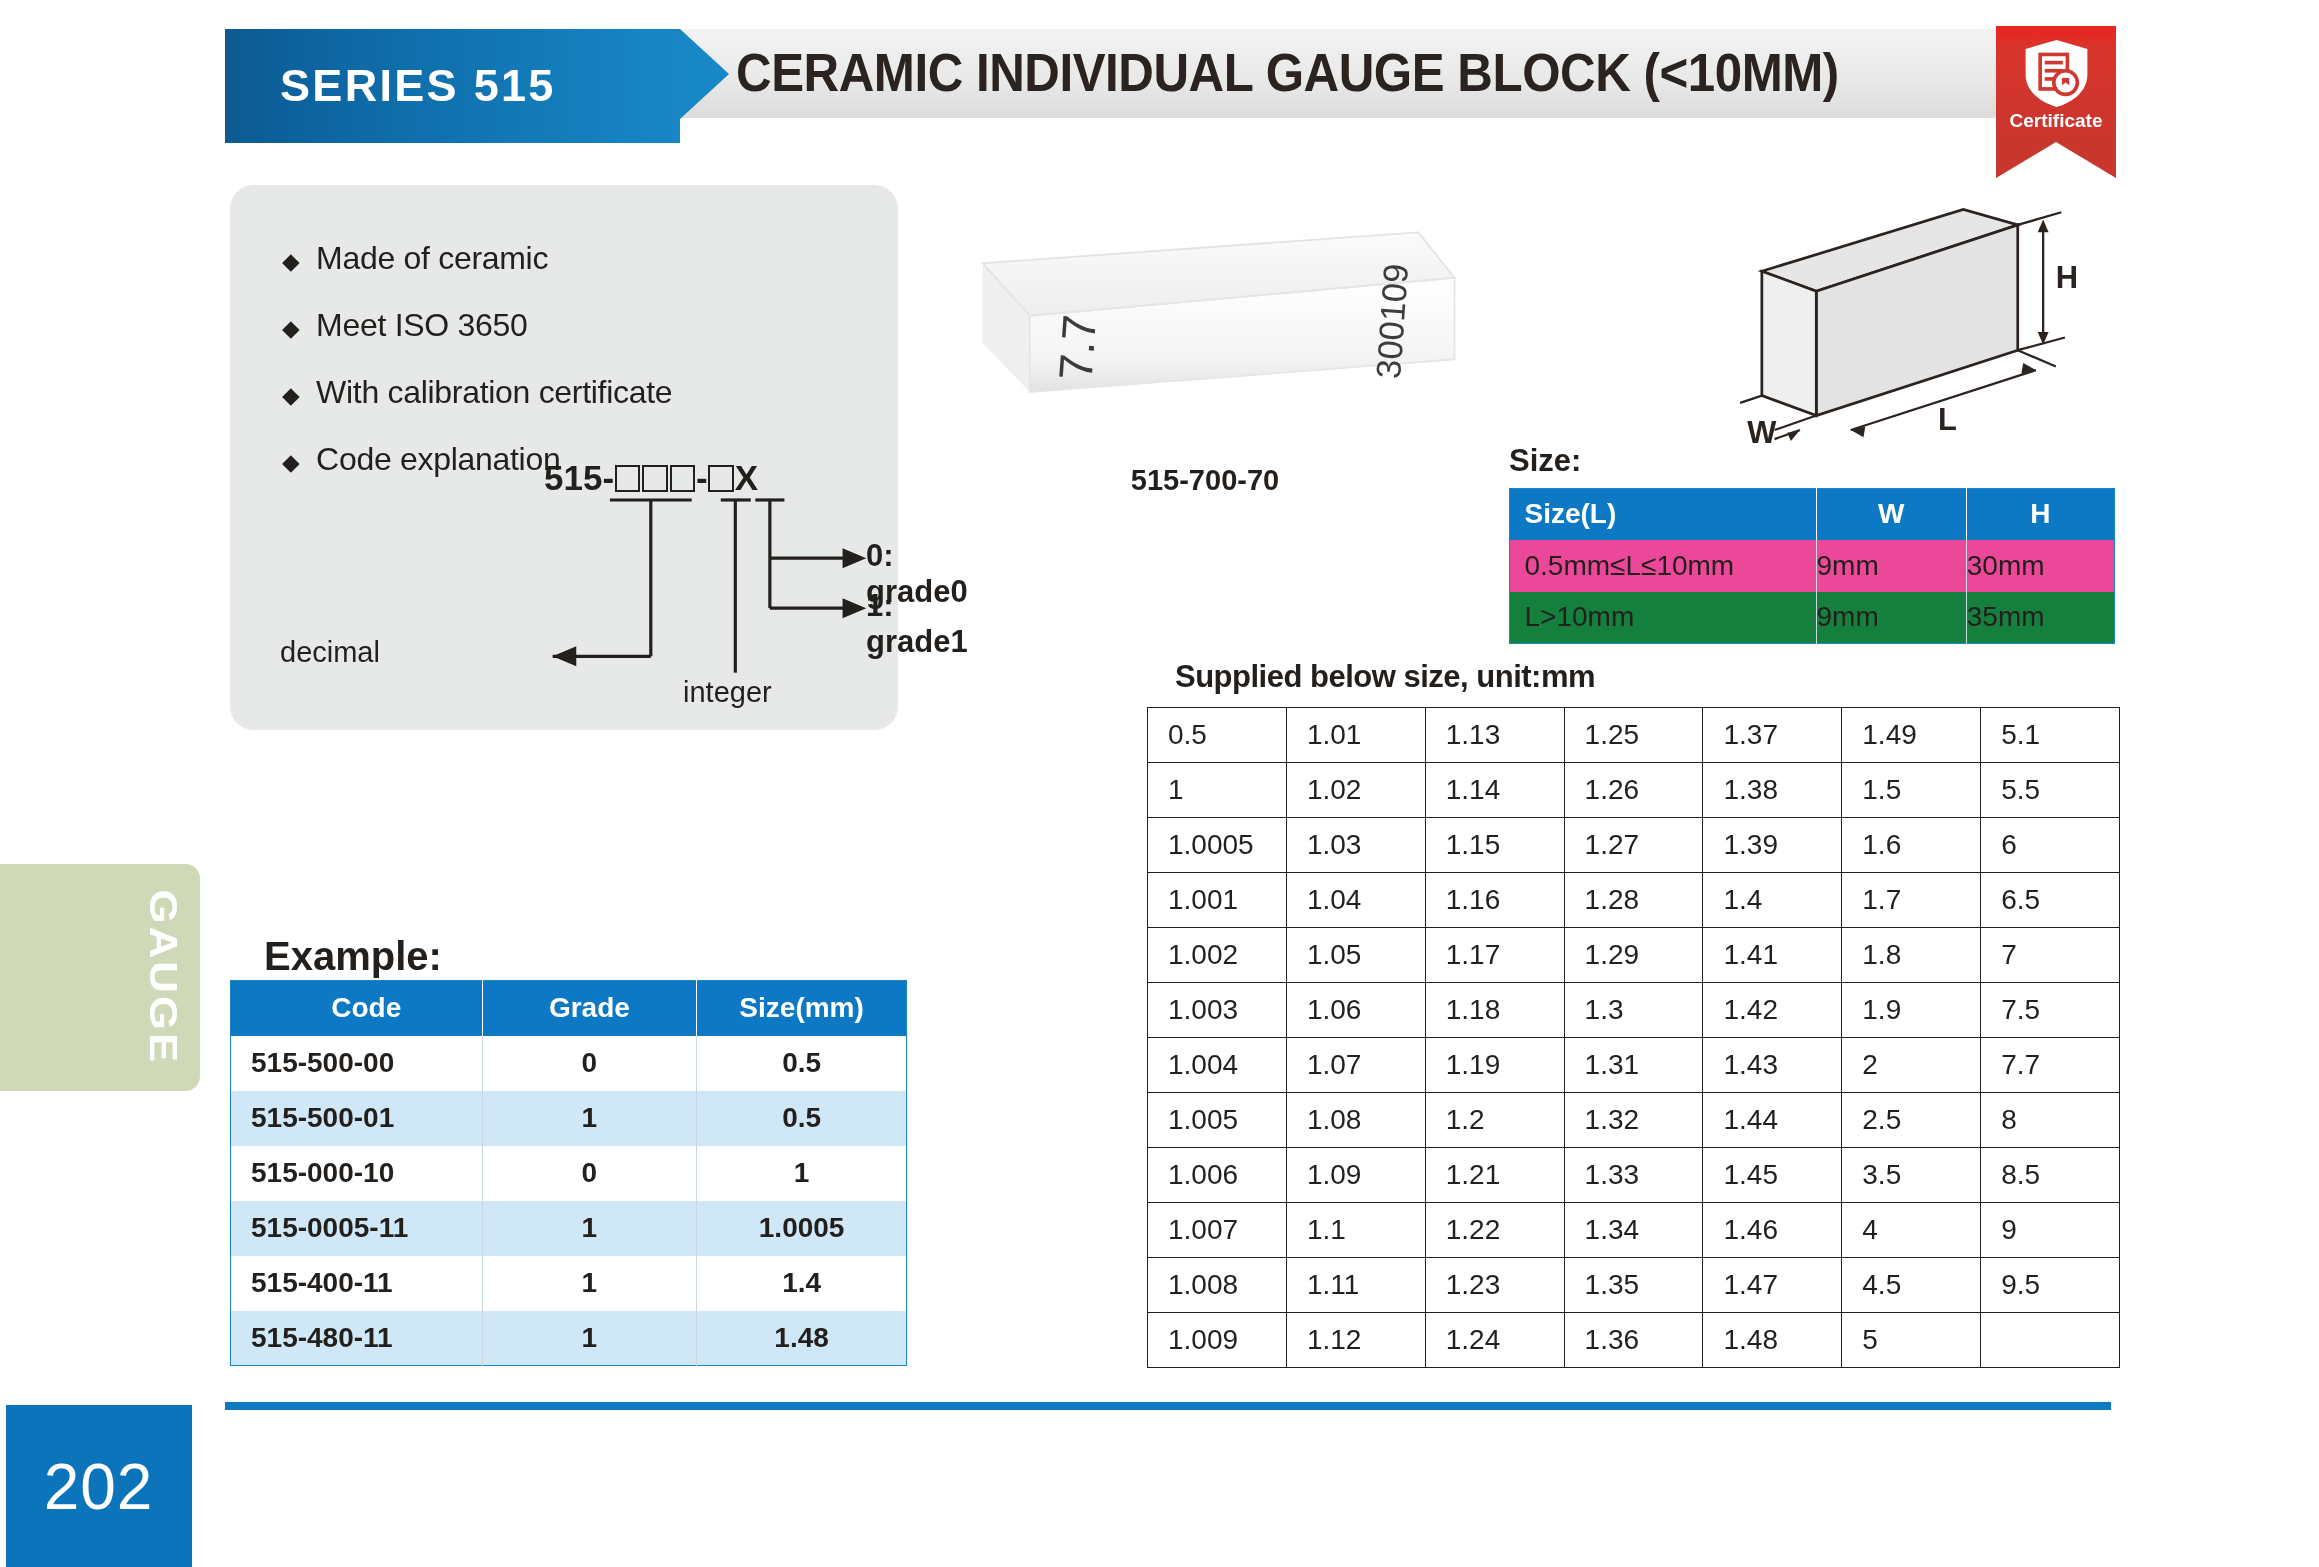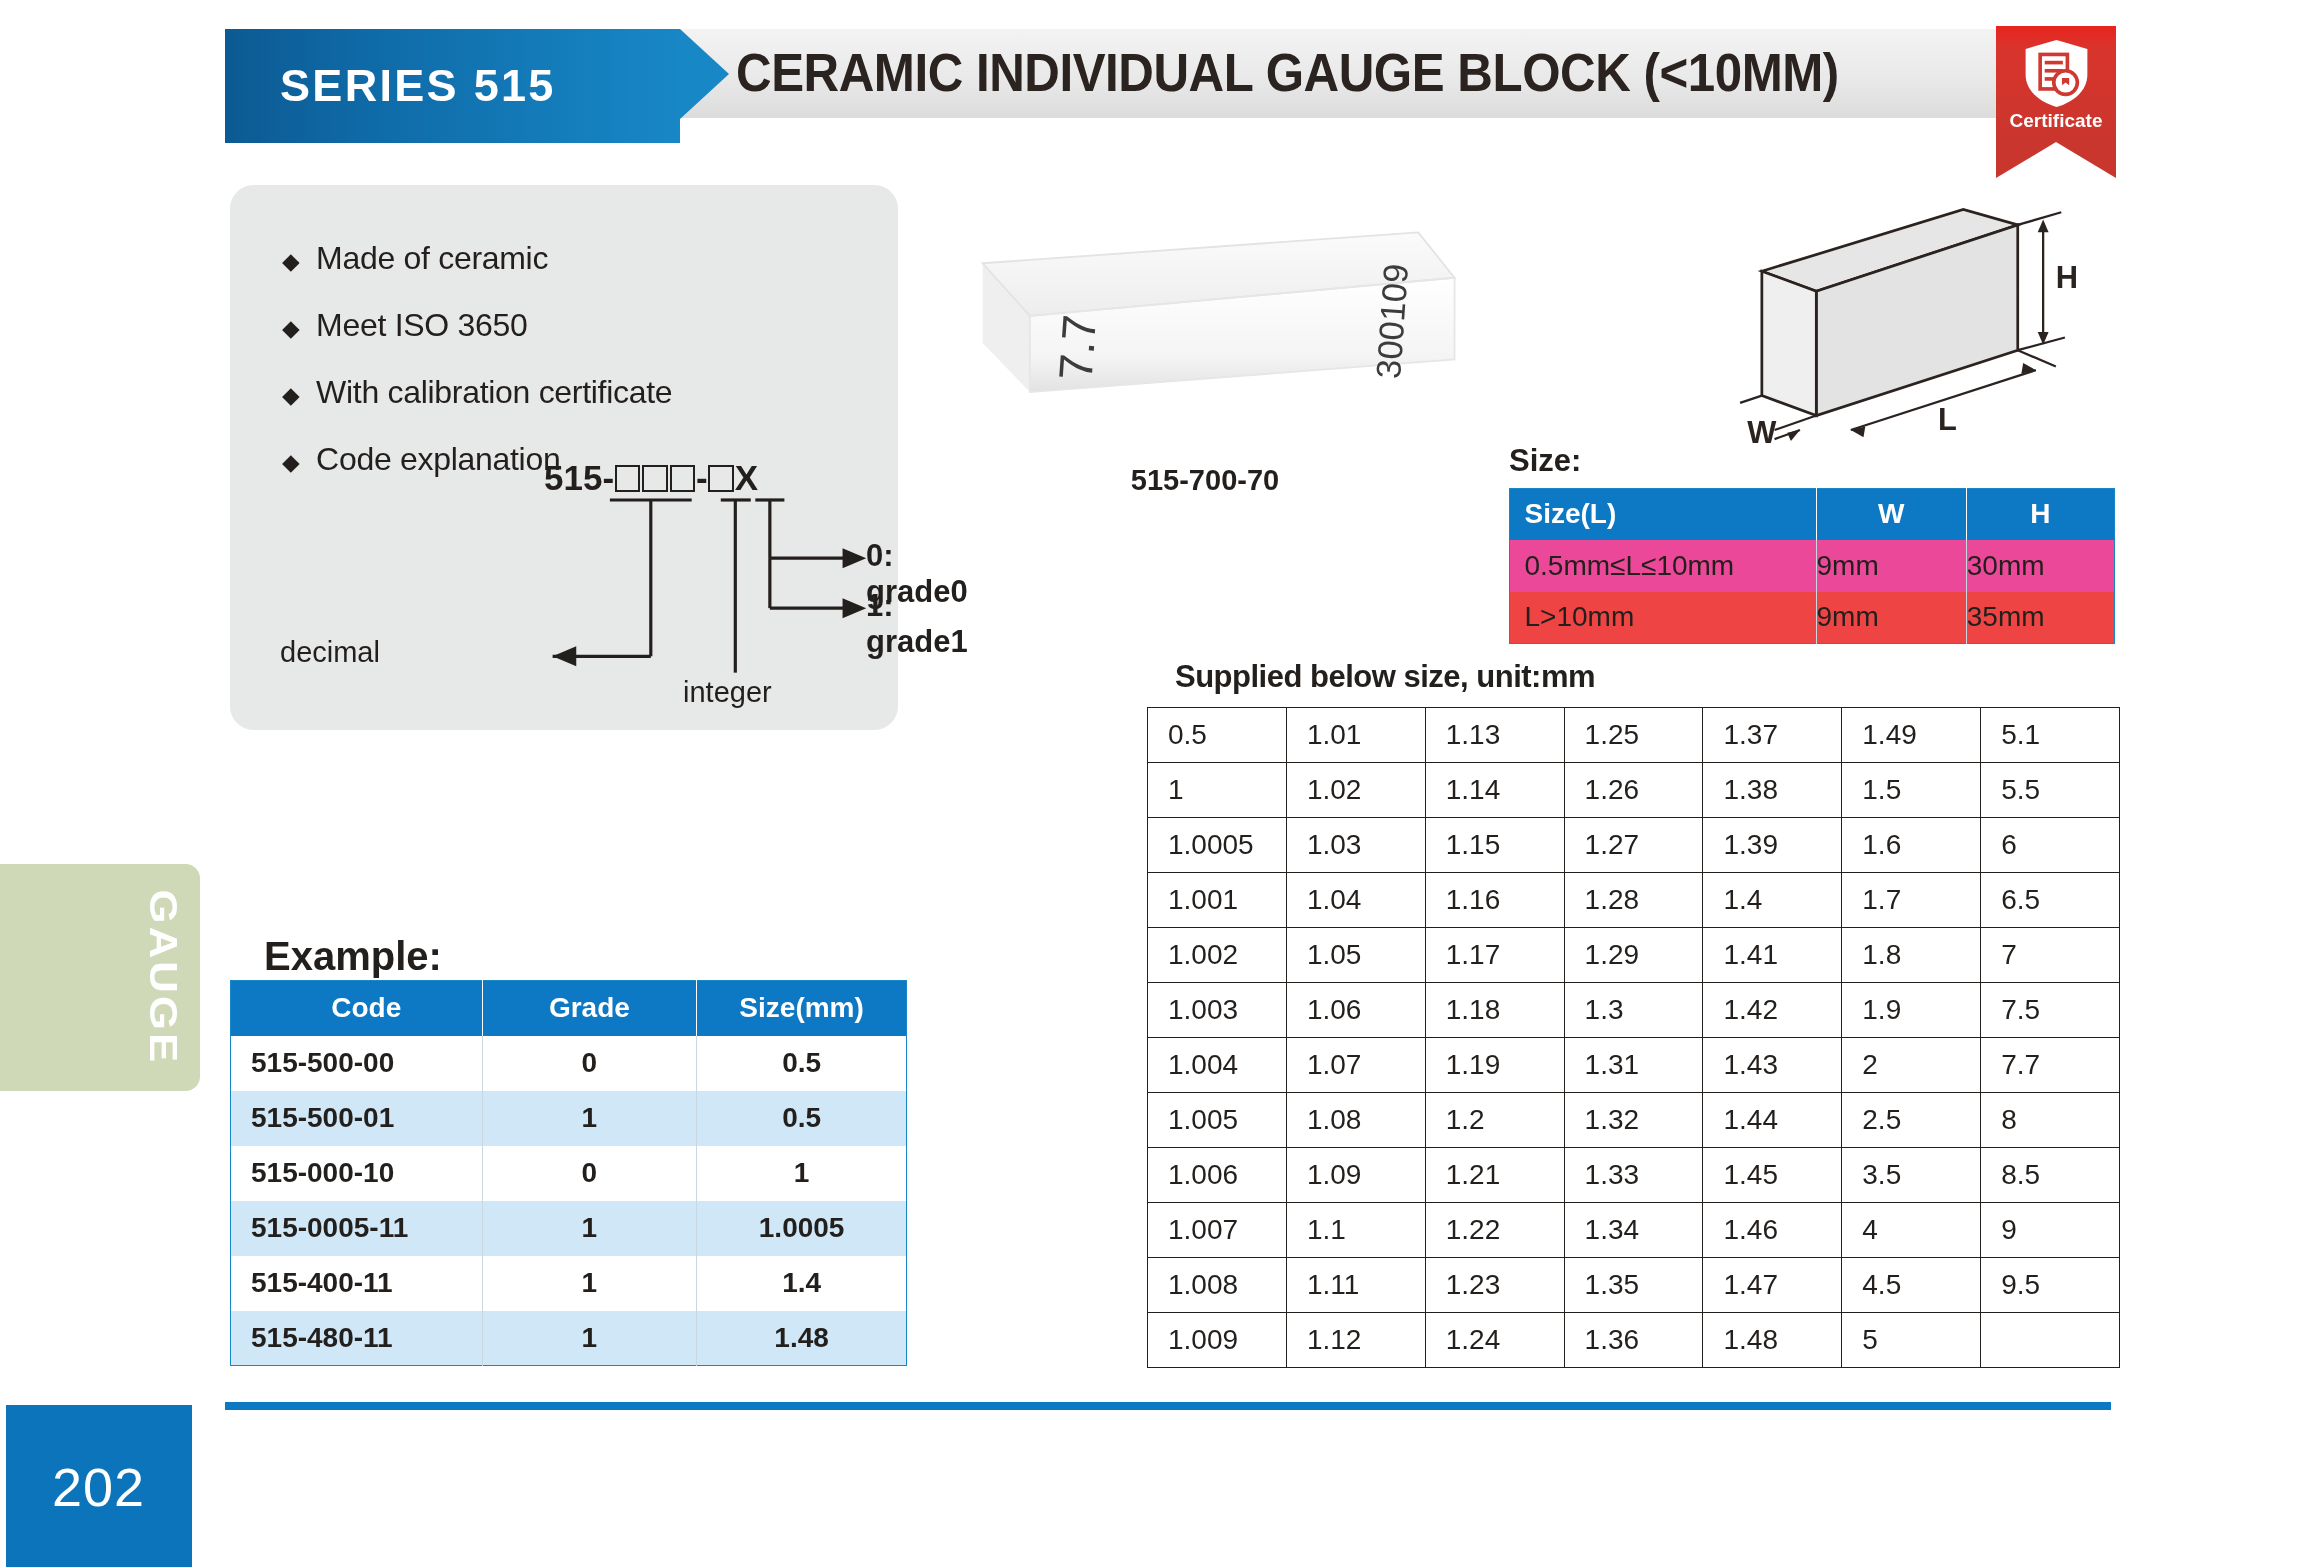--- a/index.html
+++ b/index.html
@@ -114,21 +114,21 @@
   .size-table th {
     background: #0d79c4; color: #fff; font-size: 28px; font-weight: bold;
     height: 51px; border-right: 1.8px solid #ffffff; text-align: center;
   }
   .size-table th.left { text-align: left; padding-left: 14.5px; }
   .size-table td {
     font-size: 28px; height: 52px; text-align: left; color: #231f1c;
     border-right: 1.8px solid #c9d7e0;
   }
   .size-table td.left { text-align: left; padding-left: 14.5px; }
-  .size-table tr.alt td { background: #ef4444; }
+  .size-table tr.alt td { background: #15803d; }
   .size-table tr.norm td { background: #ec4899; }
   .size-table th:last-child, .size-table td:last-child { border-right: none; }
   .col-l { width: 306px; } .col-w { width: 150px; } .col-h { width: 148px; }
 
   
   .supplied-heading {
     position: absolute; left: 1175px; top: 659px;
     font-size: 31px; font-weight: bold; color: #231f1c; letter-spacing: -0.5px;
   }
   .supplied-table {
@@ -185,21 +185,21 @@
   
   .footer-rule {
     position: absolute; left: 225px; top: 1402px;
     width: 1886px; height: 8.2px; background: #0d79c4;
   }
   .page-num-box {
     position: absolute; left: 5.5px; top: 1405px;
     width: 186px; height: 163px; background: #0b74bb;
     display: flex; align-items: center; justify-content: center;
   }
-  .page-num-box span { color: #fff; font-size: 54px; letter-spacing: 0.9px; }
+  .page-num-box span { color: #fff; font-size: 64px; letter-spacing: 0.9px; }
 </style>
 </head>
 <body>
 
 <div class="page">
 
   <div class="header-band"></div>
   <div class="series-tag">
     <div class="series-text">SERIES 515</div>
     <div class="arrow"></div>

